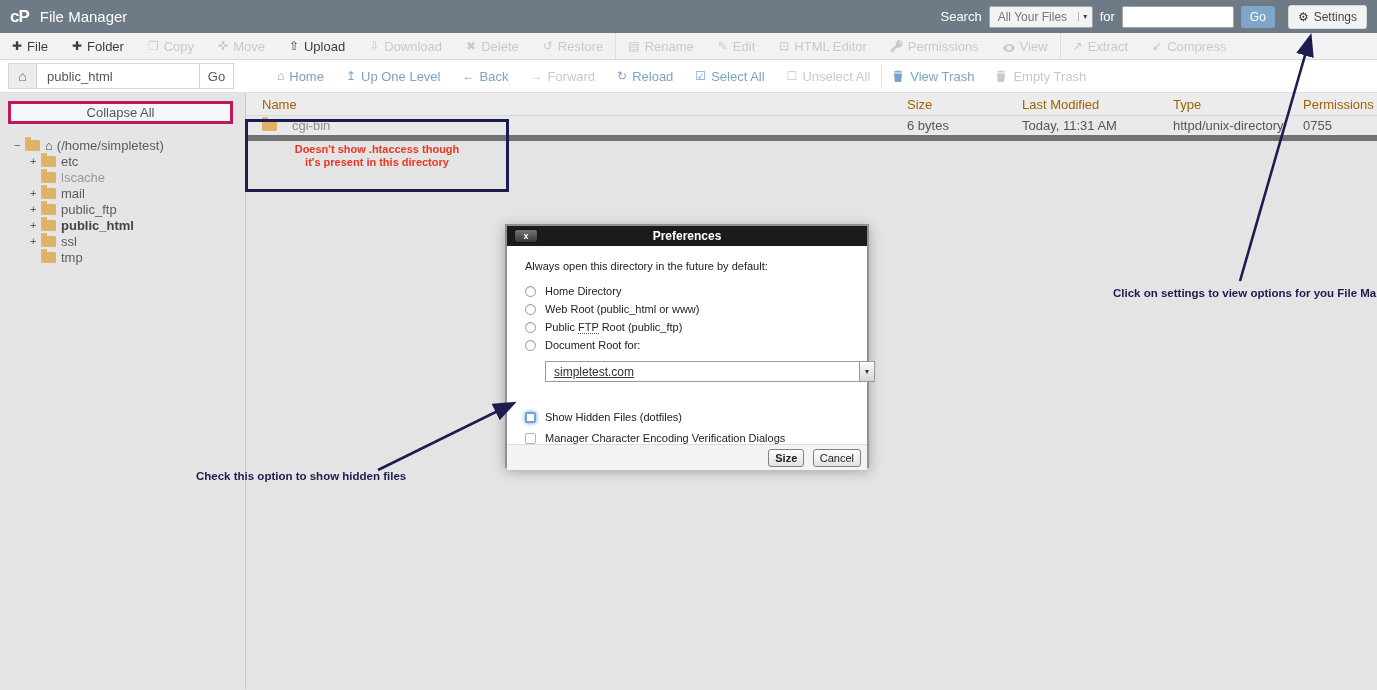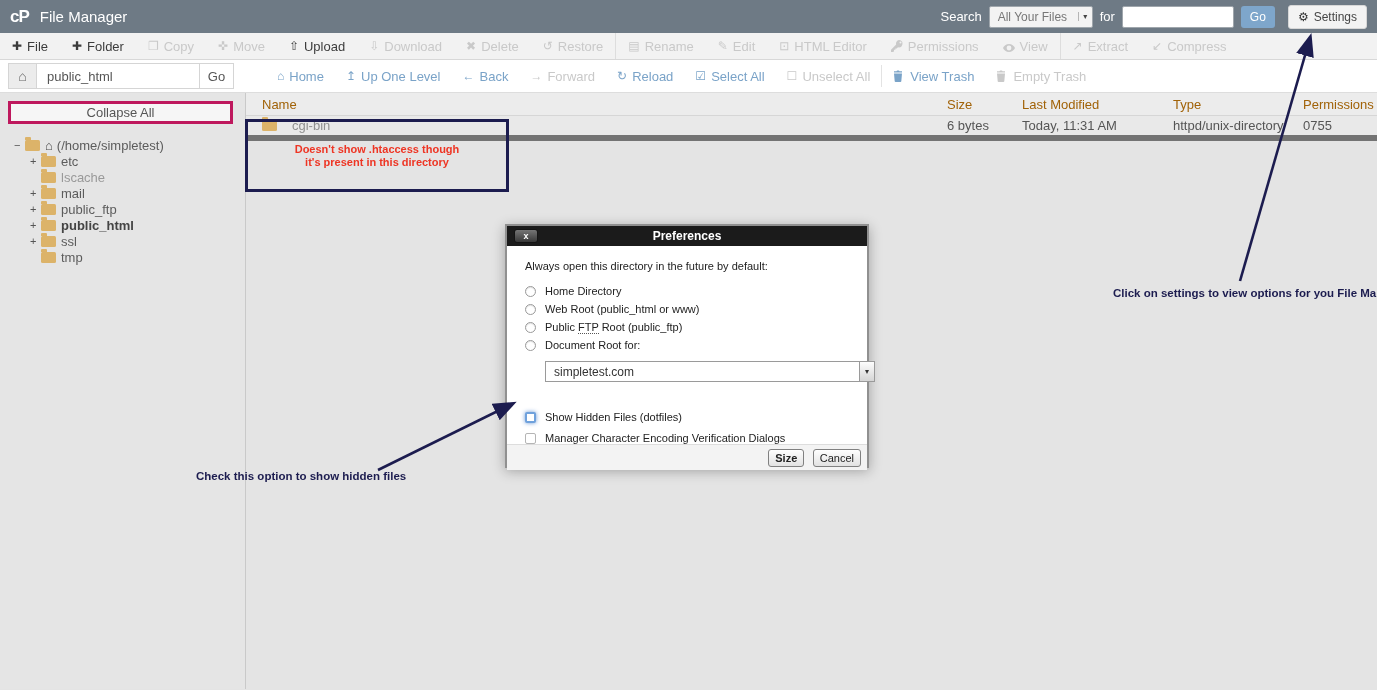--- a/index.html
+++ b/index.html
@@ -53,34 +53,34 @@
   .titem.muted .tlabel { color:#999; }
   .toggle { width:11px; font-size:11px; color:#555; text-align:left; flex:none; }
   .folder { display:inline-block; width:15px; height:11px; background:#dcb369; border-radius:1.5px; position:relative; flex:none; margin-right:5px; }
   .folder::before { content:""; position:absolute; top:-3px; left:0; width:6px; height:3px; background:#dcb369; border-radius:1px 1px 0 0; }
   .homeg { font-size:13px; font-weight:bold; color:#4a4a4a; margin-right:4px; }
 
   main { flex:1; background:#e4e4e4; }
   .thead { display:flex; height:23px; background:#ececec; border-bottom:1px solid #d6d6d6; align-items:center; color:#a16207; font-size:13px; }
   .trow { display:flex; height:25px; background:#e9e9e9; border-bottom:6px solid #737373; align-items:center; font-size:13px; color:#555; }
   .c-name { flex:1; padding-left:16px; display:flex; align-items:center; }
-  .c-size { width:75px; } .c-mod { width:151px; } .c-type { width:130px; } .c-perm { width:74px; }
+  .c-size { width:75px; } .c-mod { width:151px;margin-left:40px; } .c-type { width:130px; } .c-perm { width:74px; }
   .fname { color:#909090; margin-left:10px; }
 
   
   .dialog { position:absolute; left:505px; top:224px; width:364px; height:244px; background:#fff; border:2px solid #909090; box-shadow:0 3px 12px rgba(0,0,0,.3); display:flex; flex-direction:column; }
   .dlg-title { height:20px; background:#1b1b1b; color:#fff; font-size:12px; font-weight:bold; text-align:center; line-height:20px; position:relative; flex:none; }
   .dlg-close { position:absolute; left:7px; top:3px; width:24px; height:14px; background:linear-gradient(#757575,#383838); border:1px solid #141414; border-radius:3px; color:#fff; font-size:9px; font-weight:bold; line-height:12px; text-align:center; }
   .dlg-body { flex:1; padding:12px 18px 0; }
   .lead { font-size:11px; color:#222; margin:2px 0 10px; }
   .radio-row { display:flex; align-items:center; height:18px; font-size:11px; color:#222; }
   .radio { width:11px; height:11px; border:1px solid #9a9a9a; border-radius:50%; margin-right:9px; background:#fff; box-shadow:inset 0 1px 1px rgba(0,0,0,.12); flex:none; }
   abbr.dotted { text-decoration:none; border-bottom:1px dotted #555; }
   .dlg-select { margin:7px 0 0 20px; width:330px; height:21px; border:1px solid #9a9a9a; display:flex; background:#fff; }
-  .dlg-select .val { flex:1; font-size:12px; color:#333; padding:3px 0 0 8px; }
+  .dlg-select .val { flex:1; font-size:12px; color:#333; padding:3px 0 0 8px;text-decoration:underline; }
   .dlg-select .arrow-btn { width:15px; border-left:1px solid #9a9a9a; background:linear-gradient(#fdfdfd,#d5d5d5); font-size:8px; color:#333; text-align:center; line-height:19px; }
   .check-row { display:flex; align-items:center; font-size:11px; color:#222; margin-top:9px; }
   .check-row.first { margin-top:29px; }
   .checkbox { width:11px; height:11px; border:1px solid #b5b5b5; border-radius:2px; margin-right:9px; background:#fff; flex:none; }
   .checkbox.hl { border:2px solid #6fa1dc; box-shadow:0 0 4px rgba(90,140,210,.9); }
   .dlg-footer { flex:none; height:26px; background:#f3f3f3; border-top:1px solid #ddd; text-align:right; padding:3px 6px; }
   .dlg-btn { display:inline-block; font-size:11px; color:#222; border:1px solid #808080; border-radius:3px; background:linear-gradient(#fefefe,#e2e2e2); padding:2px 6px; margin-left:4px; font-family:"Liberation Sans",sans-serif; }
   .dlg-btn.save { font-weight:bold; }
 
   

